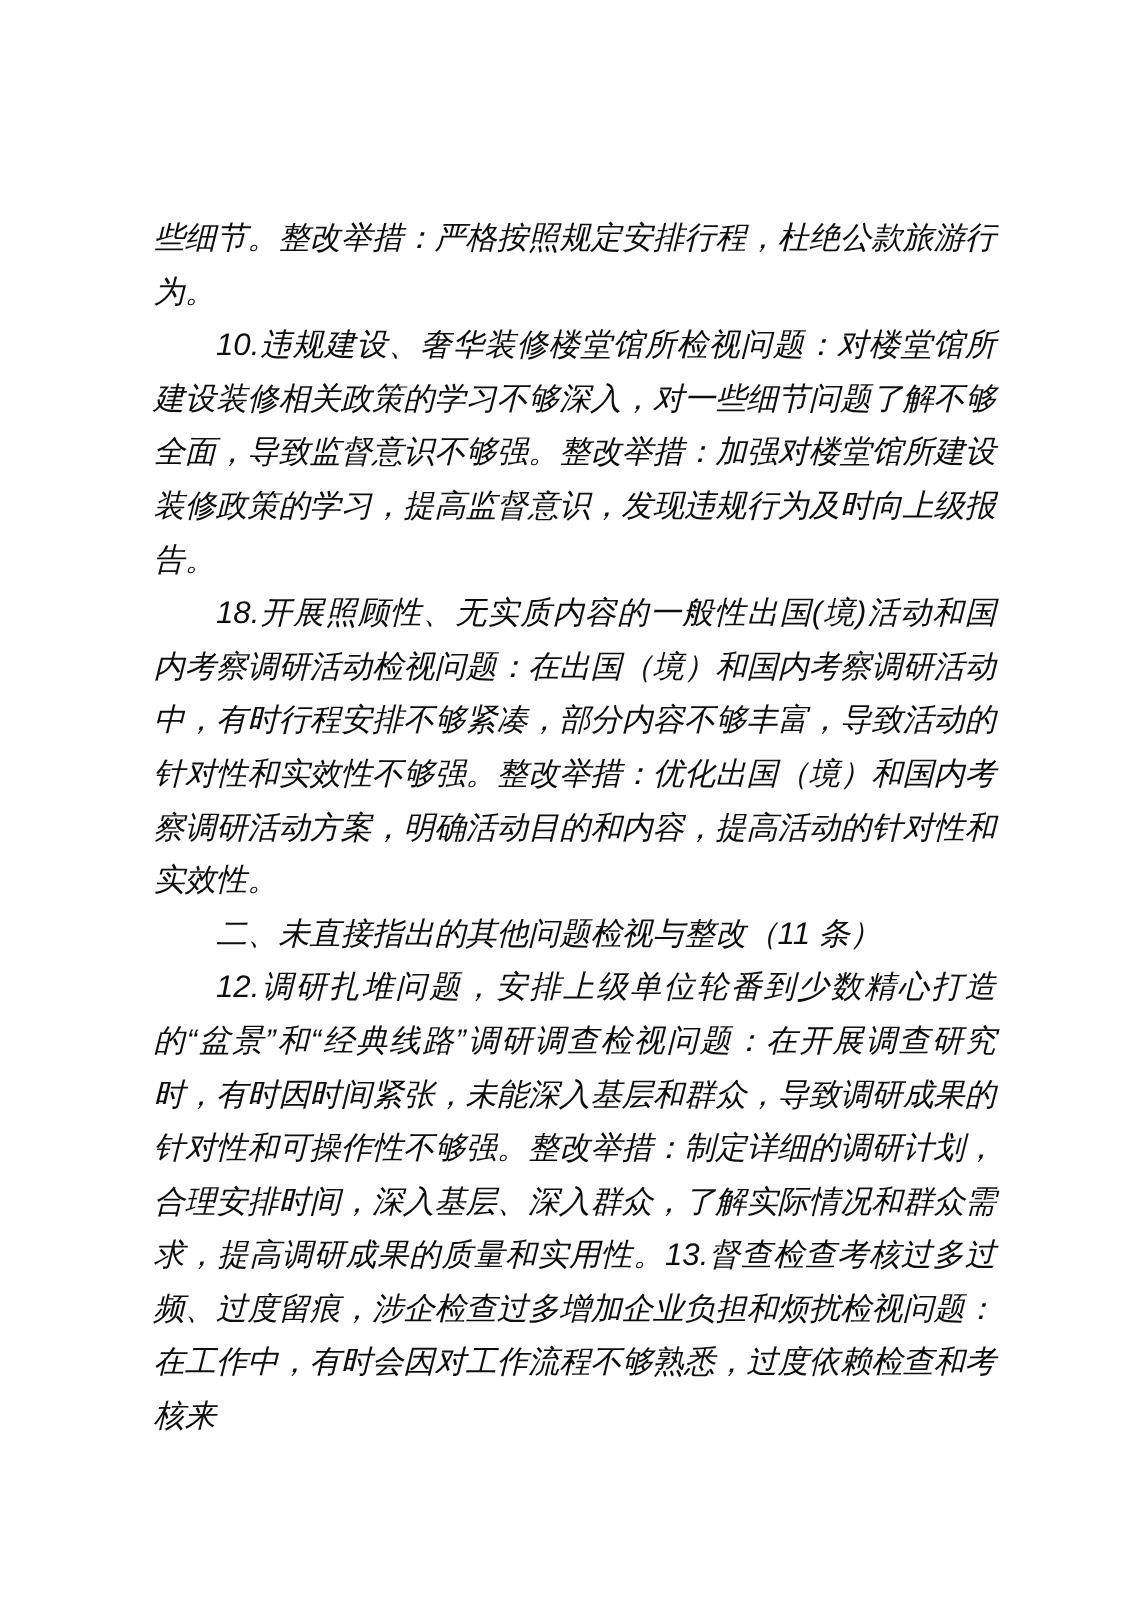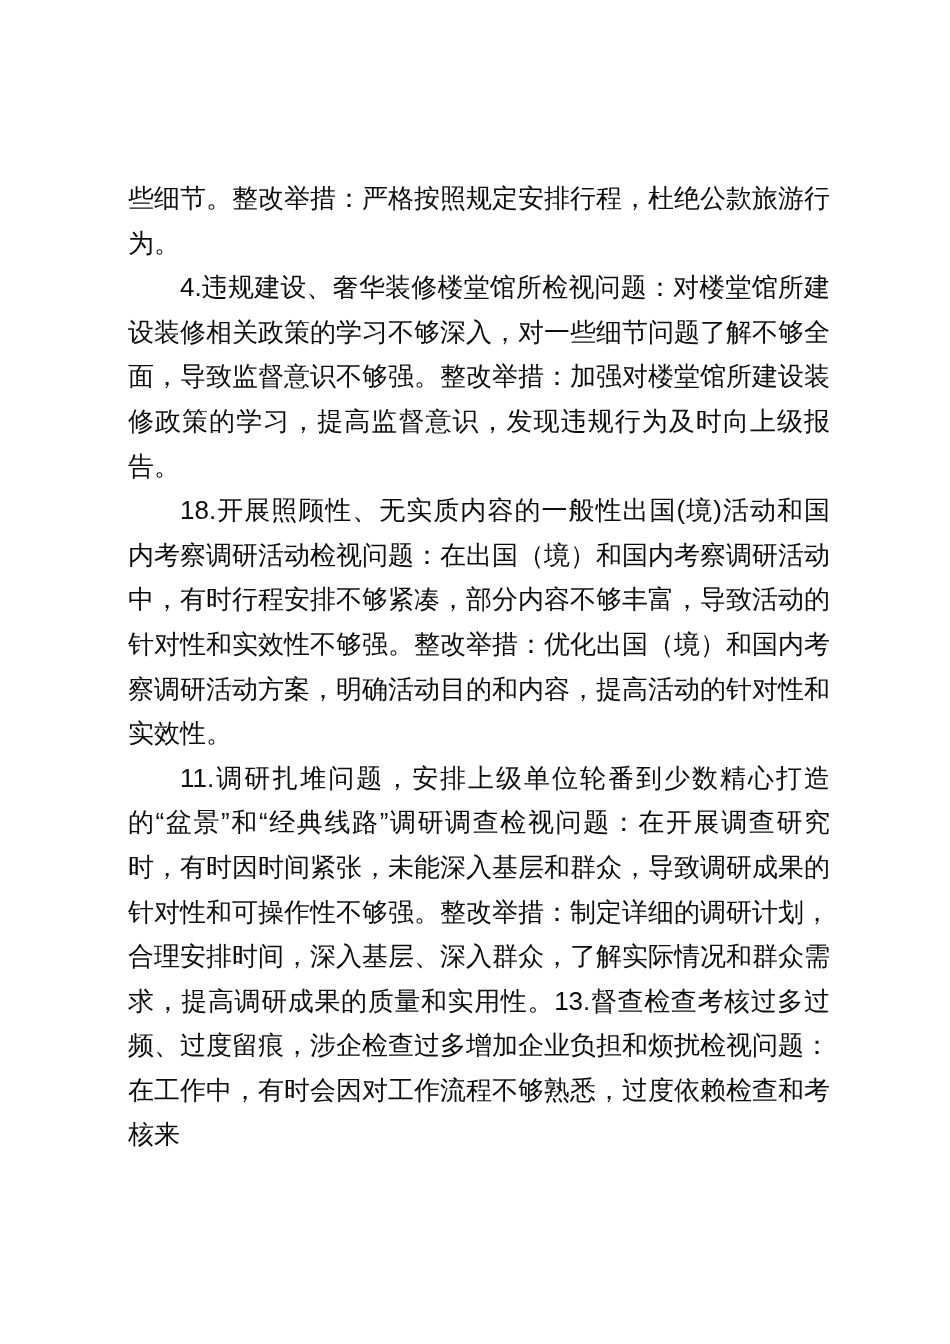--- a/index.html
+++ b/index.html
@@ -15,20 +15,21 @@
   }
   .page {
     box-sizing: border-box;
     width: 950px;
     height: 1344px;
     background: #ffffff;
     padding: 176px 120px 0 128px;
   }
   .doc-body {
     width: 702px;
+    font-style: italic;
   }
   p.para {
     margin: 0;
     padding: 0;
     font-size: 26px;
     line-height: 44.6px;
     color: #0d0d0d;
     text-align: justify;
     overflow-wrap: break-word;
     font-family: "Liberation Sans", sans-serif;
@@ -36,17 +37,18 @@
   p.para.indent {
     text-indent: 2em;
   }
 </style>
 </head>
 <body>
 
 <div class="page">
   <div class="doc-body">
     <p class="para">些细节。整改举措：严格按照规定安排行程，杜绝公款旅游行为。</p>
-    <p class="para indent">4.违规建设、奢华装修楼堂馆所检视问题：对楼堂馆所建设装修相关政策的学习不够深入，对一些细节问题了解不够全面，导致监督意识不够强。整改举措：加强对楼堂馆所建设装修政策的学习，提高监督意识，发现违规行为及时向上级报告。</p>
+    <p class="para indent">10.违规建设、奢华装修楼堂馆所检视问题：对楼堂馆所建设装修相关政策的学习不够深入，对一些细节问题了解不够全面，导致监督意识不够强。整改举措：加强对楼堂馆所建设装修政策的学习，提高监督意识，发现违规行为及时向上级报告。</p>
     <p class="para indent">18.开展照顾性、无实质内容的一般性出国(境)活动和国内考察调研活动检视问题：在出国（境）和国内考察调研活动中，有时行程安排不够紧凑，部分内容不够丰富，导致活动的针对性和实效性不够强。整改举措：优化出国（境）和国内考察调研活动方案，明确活动目的和内容，提高活动的针对性和实效性。</p>
-    <p class="para indent">11.调研扎堆问题，安排上级单位轮番到少数精心打造的“盆景”和“经典线路”调研调查检视问题：在开展调查研究时，有时因时间紧张，未能深入基层和群众，导致调研成果的针对性和可操作性不够强。整改举措：制定详细的调研计划，合理安排时间，深入基层、深入群众，了解实际情况和群众需求，提高调研成果的质量和实用性。13.督查检查考核过多过频、过度留痕，涉企检查过多增加企业负担和烦扰检视问题：在工作中，有时会因对工作流程不够熟悉，过度依赖检查和考核来</p>
+    <p class="para indent">二、未直接指出的其他问题检视与整改（11 条）</p>
+    <p class="para indent">12.调研扎堆问题，安排上级单位轮番到少数精心打造的“盆景”和“经典线路”调研调查检视问题：在开展调查研究时，有时因时间紧张，未能深入基层和群众，导致调研成果的针对性和可操作性不够强。整改举措：制定详细的调研计划，合理安排时间，深入基层、深入群众，了解实际情况和群众需求，提高调研成果的质量和实用性。13.督查检查考核过多过频、过度留痕，涉企检查过多增加企业负担和烦扰检视问题：在工作中，有时会因对工作流程不够熟悉，过度依赖检查和考核来</p>
   </div>
 </div>
 
 </body></html>

